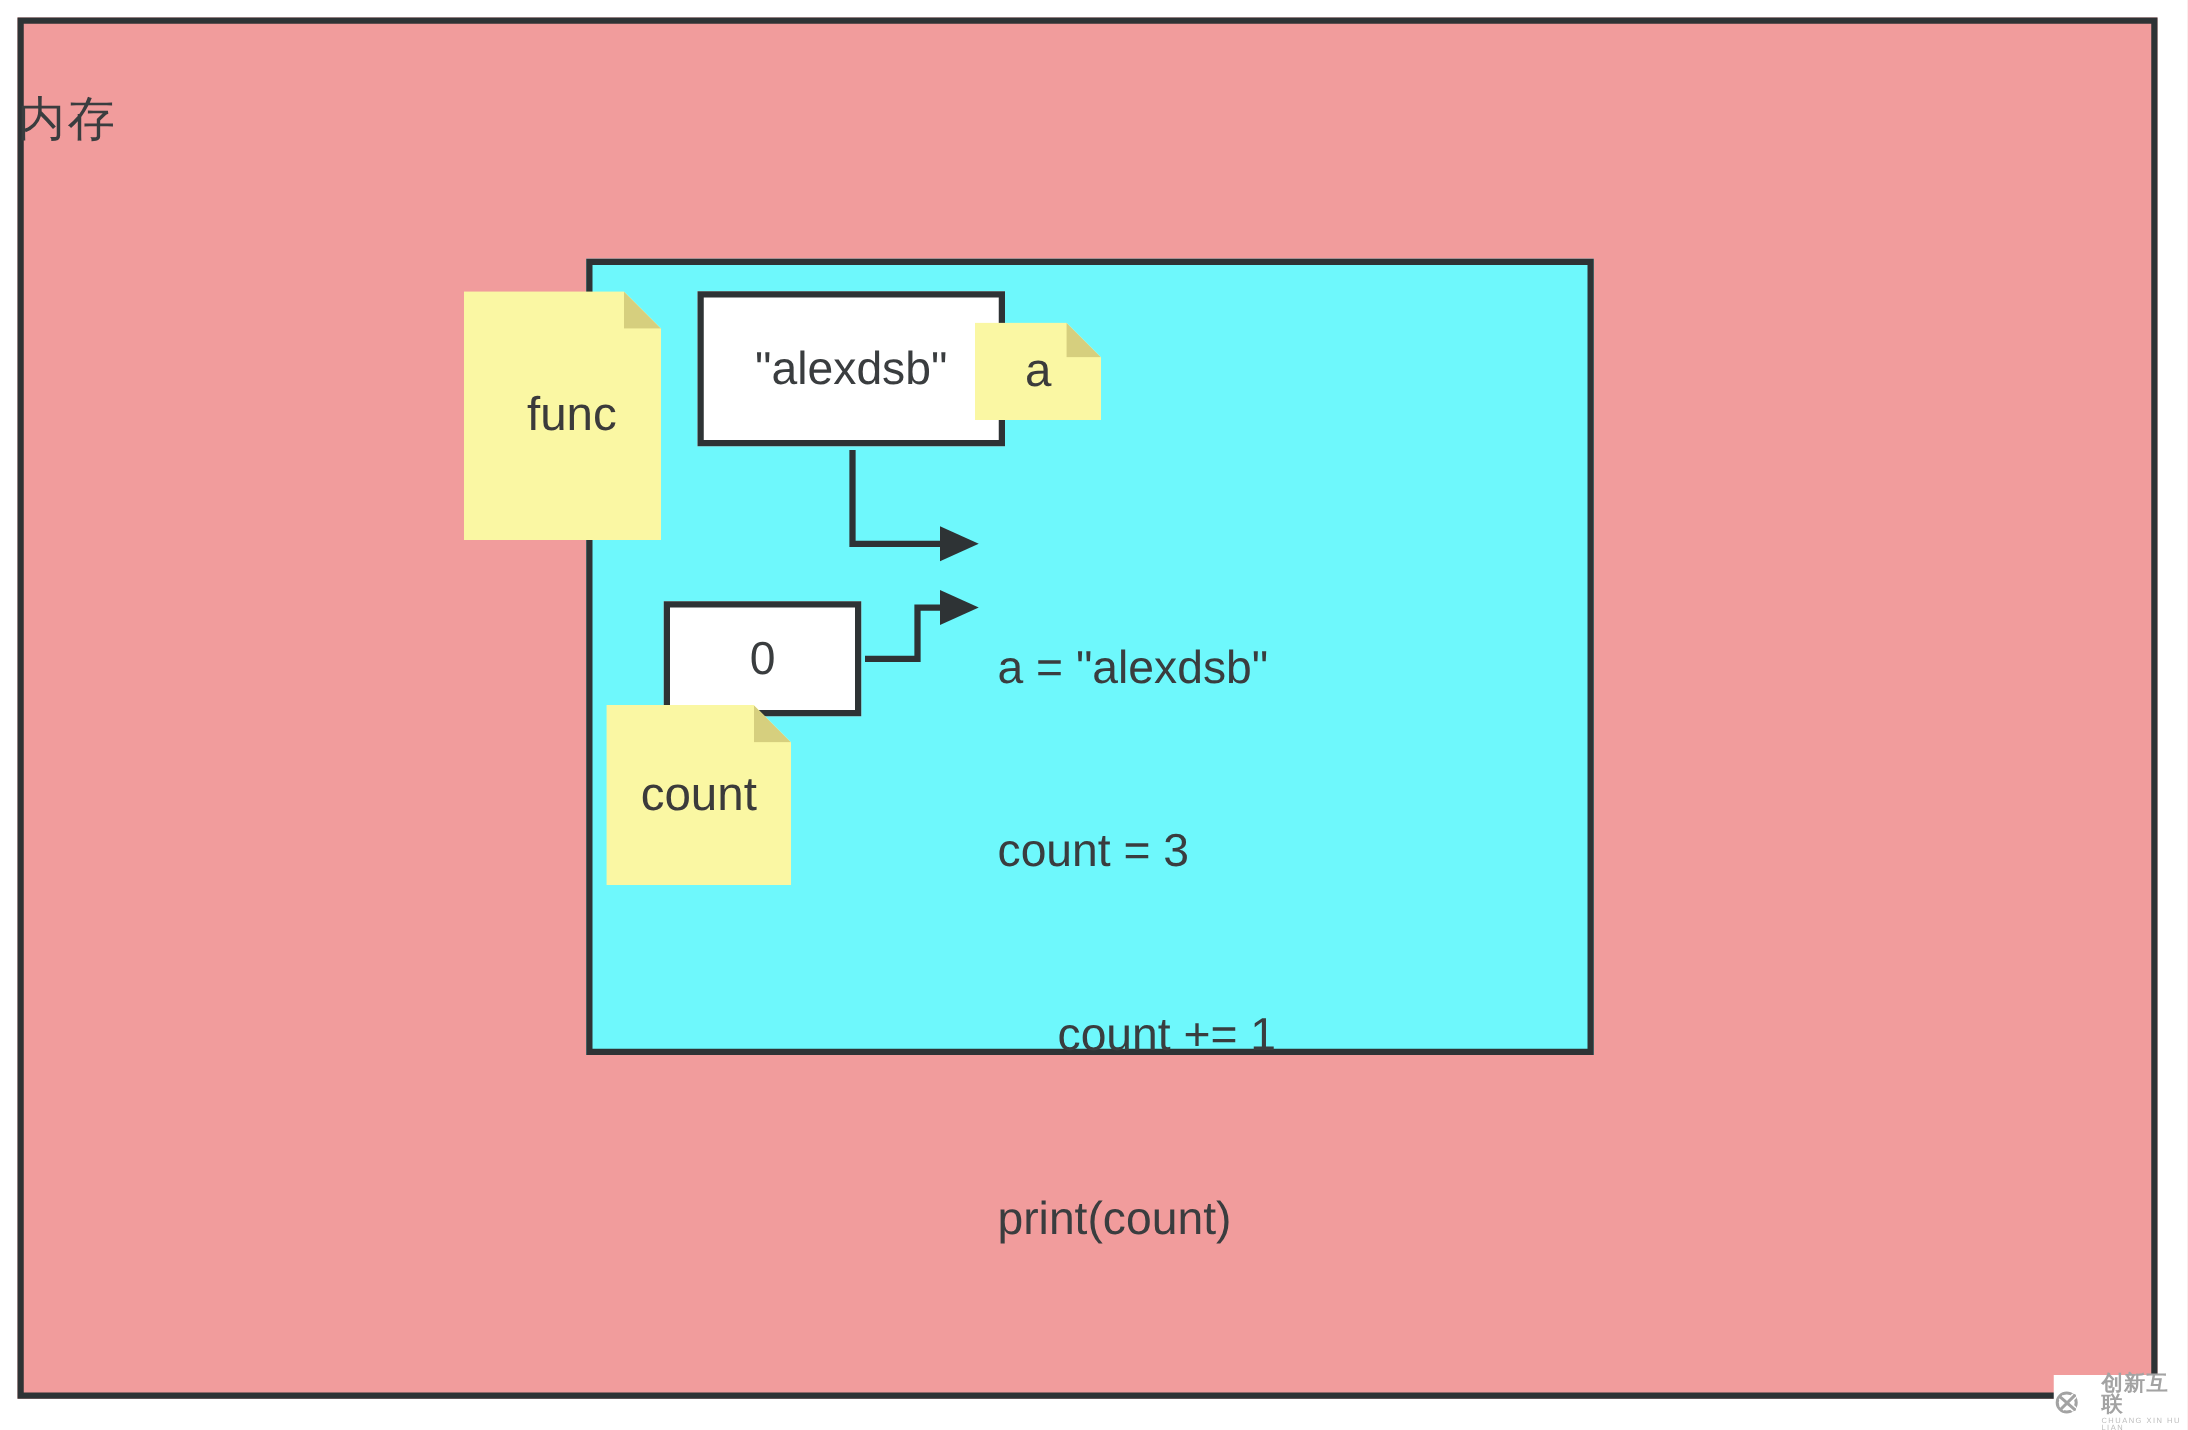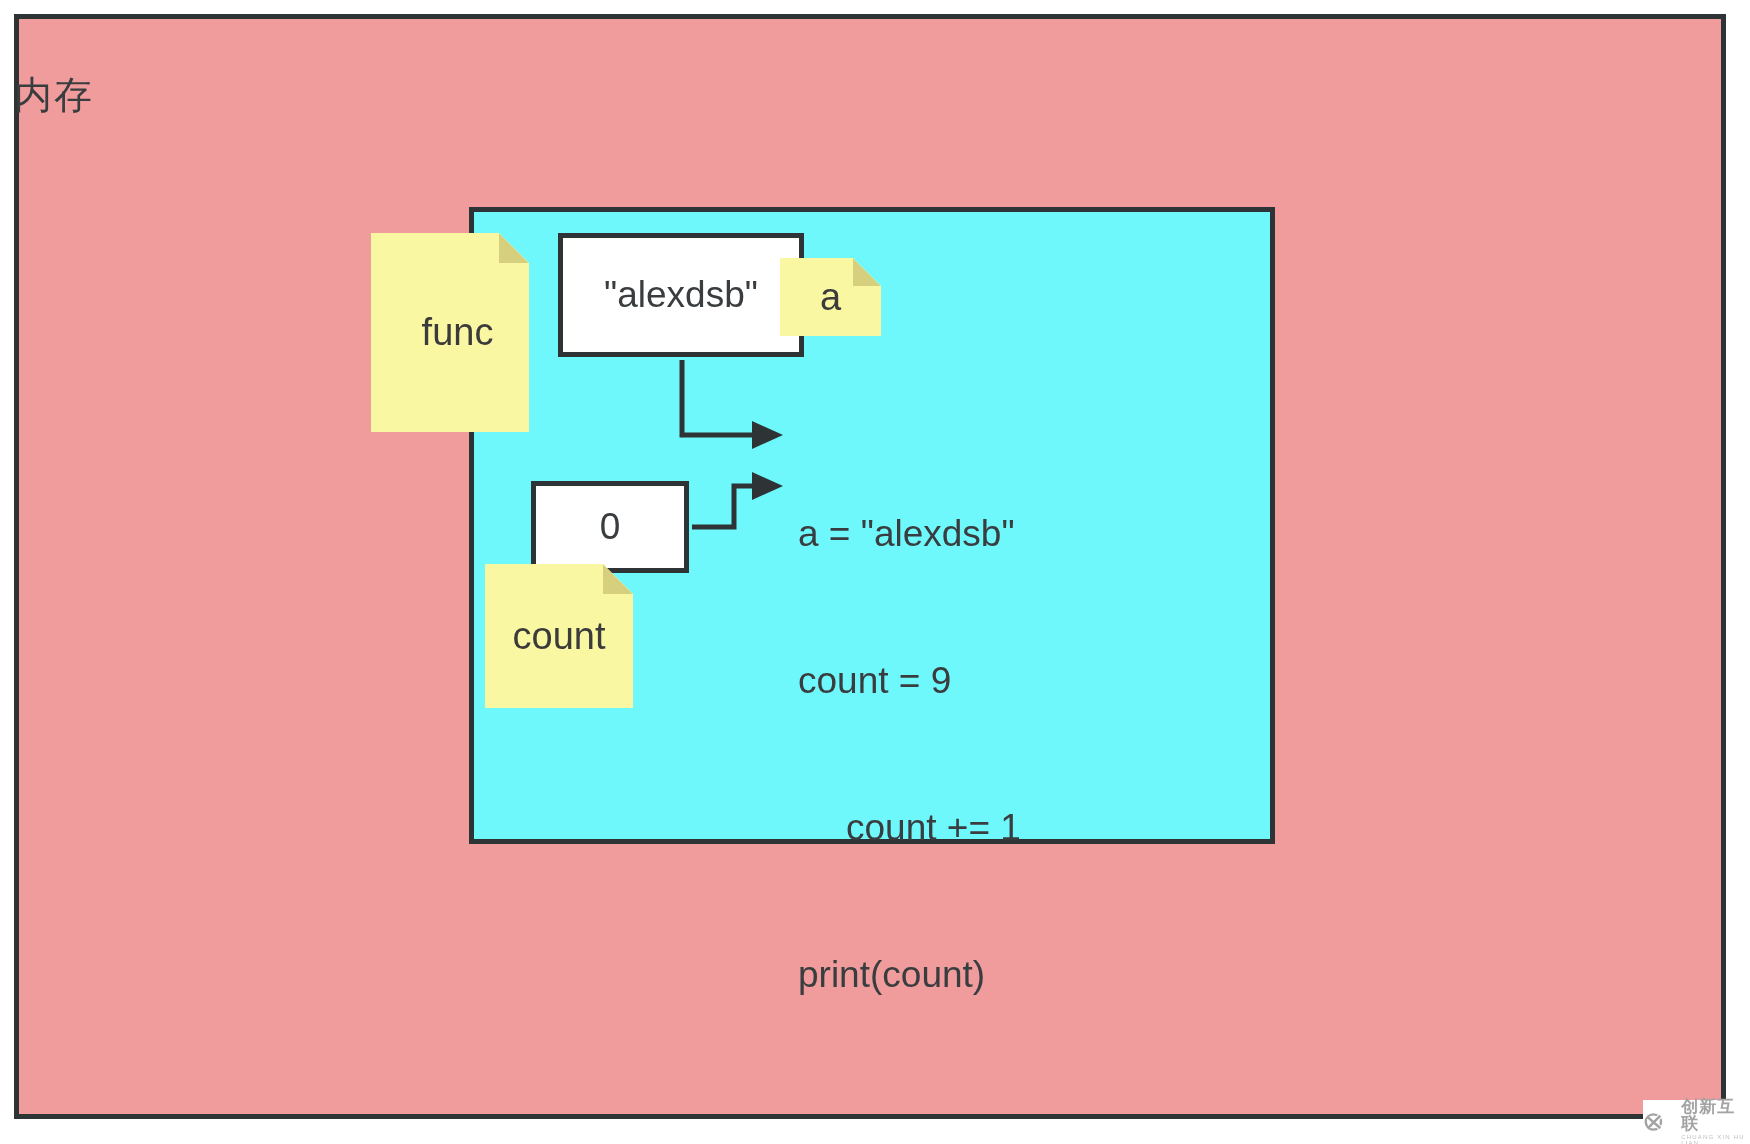--- a/index.html
+++ b/index.html
@@ -126,21 +126,21 @@
       <path d="M 692 527 L 734 527 L 734 486 L 752 486"></path>
     </g>
     <g fill="#2e3335" stroke="none">
       <polygon points="752,421 752,449 783,435"></polygon>
       <polygon points="752,472 752,500 783,486"></polygon>
     </g>
   </svg>
 
   <div class="abs code-block">
     <div class="code-line">a = "alexdsb"</div>
-    <div class="code-line">count = 9</div>
+    <div class="code-line">count = 3</div>
     <div class="code-line indent">count += 1</div>
     <div class="code-line">print(count)</div>
   </div>
 
   <div class="abs watermark">
     <svg width="28" height="28" viewBox="0 0 32 32">
       <circle cx="15" cy="16" r="11" fill="none" stroke="#a3a3a3" stroke-width="3.5"></circle>
       <path d="M 8 10 L 24 24 M 24 8 L 9 23" stroke="#ffffff" stroke-width="7" fill="none"></path>
       <path d="M 8 10 L 24 24 M 24 8 L 9 23" stroke="#a3a3a3" stroke-width="3.5" fill="none" stroke-linecap="round"></path>
     </svg>

